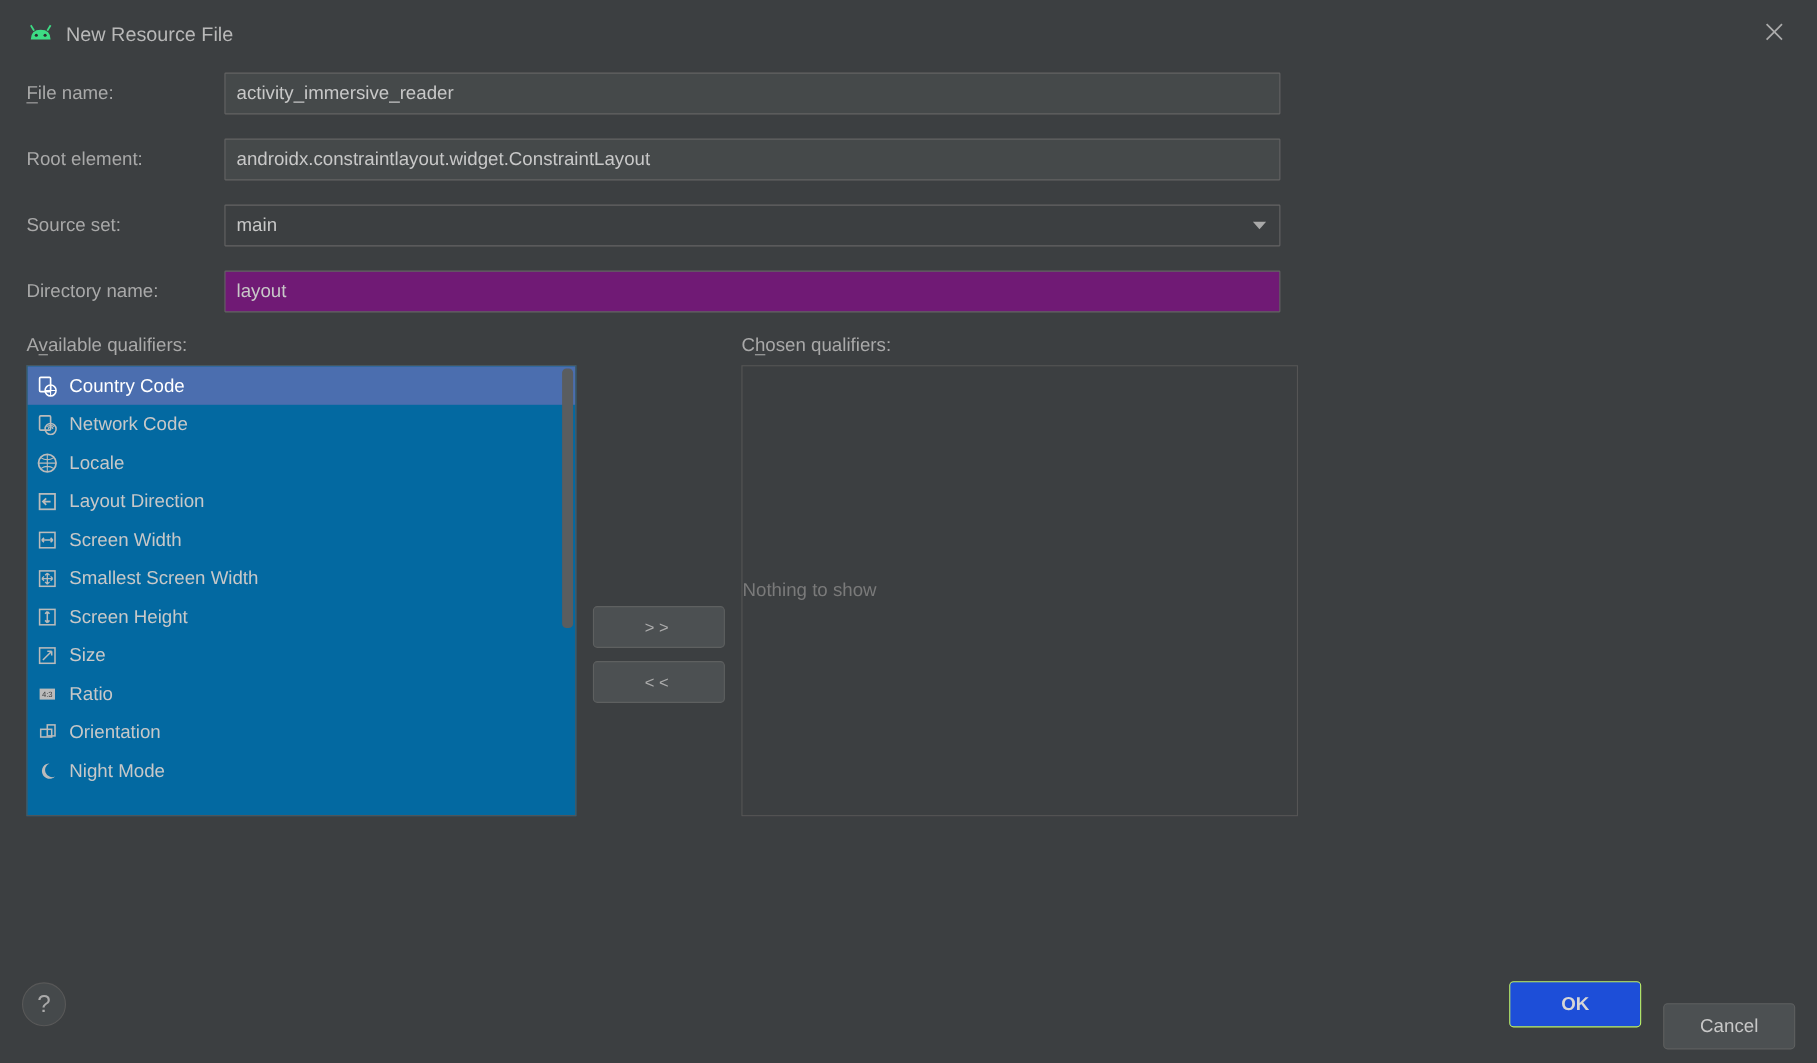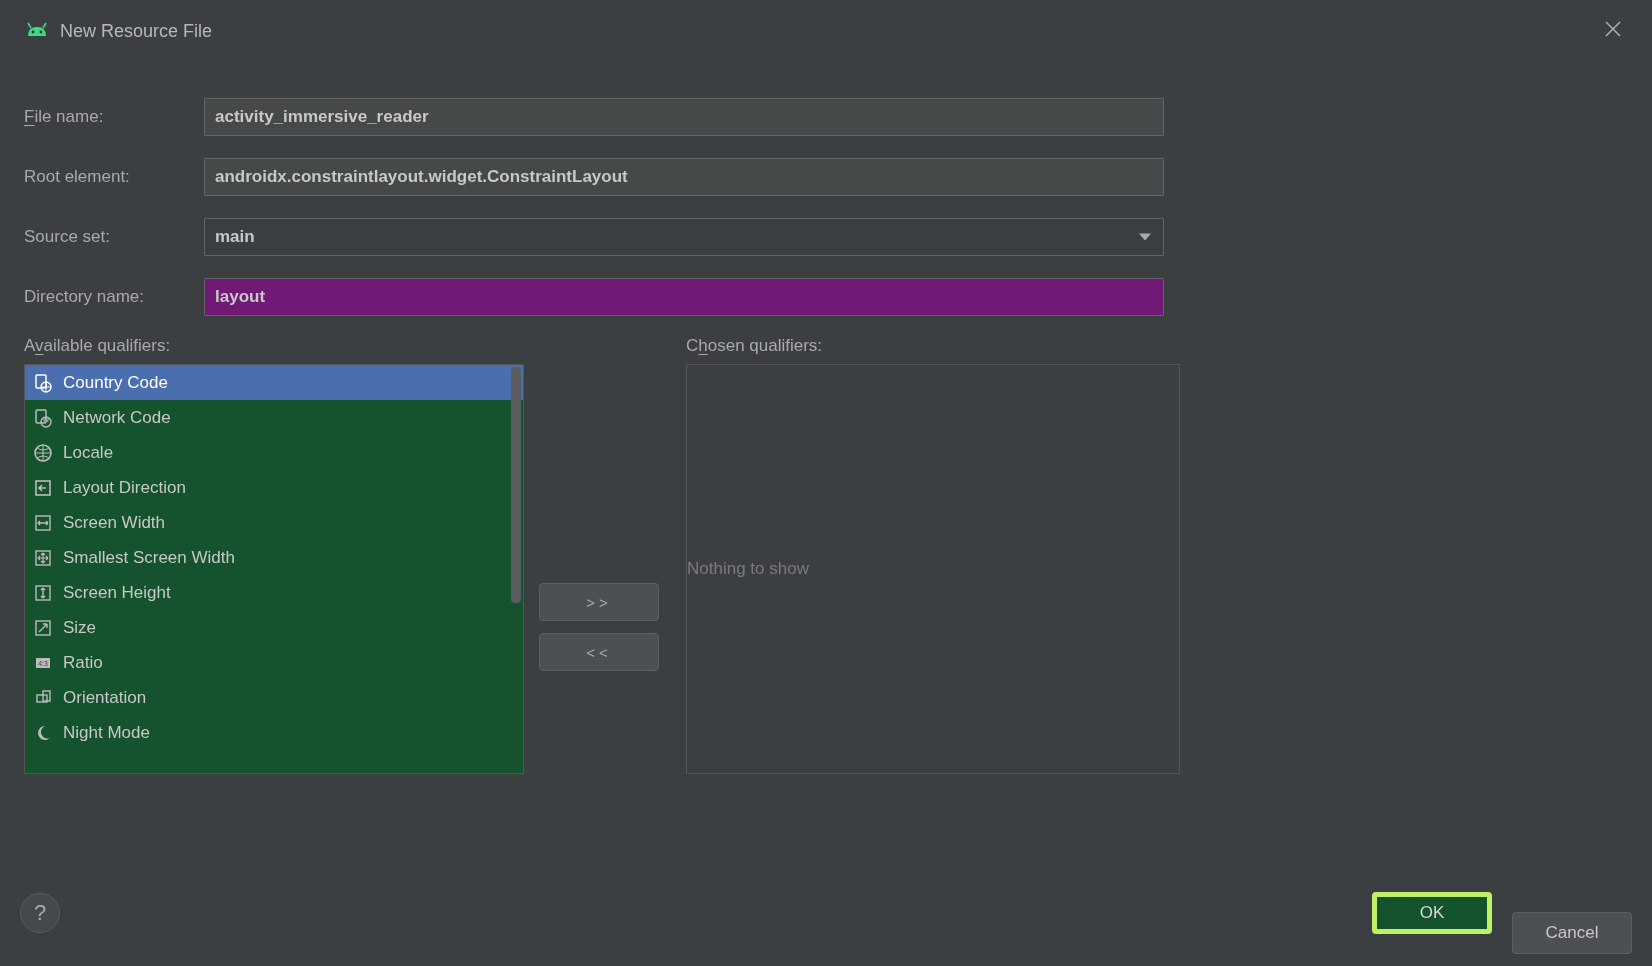--- a/index.html
+++ b/index.html
@@ -34,40 +34,38 @@
   }
 
   .form {
     padding: 0 24px;
     display: grid;
     grid-template-columns: 180px 1fr;
     row-gap: 22px;
     column-gap: 0;
     align-items: center;
     width: 1180px;
-    margin-top: 32px;
   }
   .form-label {
     color: #a9a9a9;
     font-size: 17px;
   }
   .form-label u { text-decoration: underline; text-underline-offset: 3px; }
 
   .text-input, .select-box {
     background: #45494a;
     border: 1px solid #646464;
     color: #c8c8c8;
     padding: 6px 10px;
     font-size: 17px;
     width: 960px;
     height: 38px;
     display: flex;
     align-items: center;
     border-radius: 1px;
-    font-weight: bold;
   }
   .select-box { position: relative; cursor: pointer; background: #3c3f41; }
   .select-box .chev {
     position: absolute;
     right: 12px;
     top: 50%;
     transform: translateY(-50%);
     width: 0; height: 0;
     border-left: 6px solid transparent;
     border-right: 6px solid transparent;
@@ -84,21 +82,21 @@
   }
   .col-header {
     color: #a9a9a9;
     font-size: 17px;
     margin-bottom: 8px;
   }
   .col-header u { text-decoration: underline; text-underline-offset: 3px; }
 
   .listbox {
     border: 1px solid #555555;
-    background: #14532d;
+    background: #0369a1;
     height: 410px;
     overflow: hidden;
     position: relative;
   }
   .listbox-inner {
     overflow-y: hidden;
     height: 100%;
   }
   .list-item {
     display: flex;
@@ -146,21 +144,21 @@
     background: #4c5052;
     border: 1px solid #5e6060;
     color: #ababab;
     border-radius: 4px;
     font-size: 15px;
     letter-spacing: 4px;
     cursor: pointer;
     display:flex;align-items:center;justify-content:center;
   }
 
-  .chosen-box { margin-left: 12px; }
+  .chosen-box { margin-left: 0; }
   .chosen-listbox {
     border: 1px solid #555555;
     background: #3c3f41;
     height: 410px;
     display: flex;
     align-items: center;
     color: #7a7a7a;
     font-size: 17px;
   }
 
@@ -190,24 +188,24 @@
     height: 42px;
     min-width: 120px;
     border-radius: 4px;
     font-size: 17px;
     cursor: pointer;
     margin-left: 20px;
     display:flex;align-items:center;justify-content:center;
     border: 1px solid #5e6060;
   }
   .btn-primary {
-    background: #14532d;
-    border: 5px solid #bef264;
+    background: #1d4ed8;
+    border: 1px solid #bef264;
     color: #d6d6d6;
-    font-weight: 400;
+    font-weight: 700;
   }
   .btn-secondary {
     background: #4c5052;
     color: #c8c8c8;
     margin-top: 40px;
   }
 </style>
 </head>
 <body>
 

